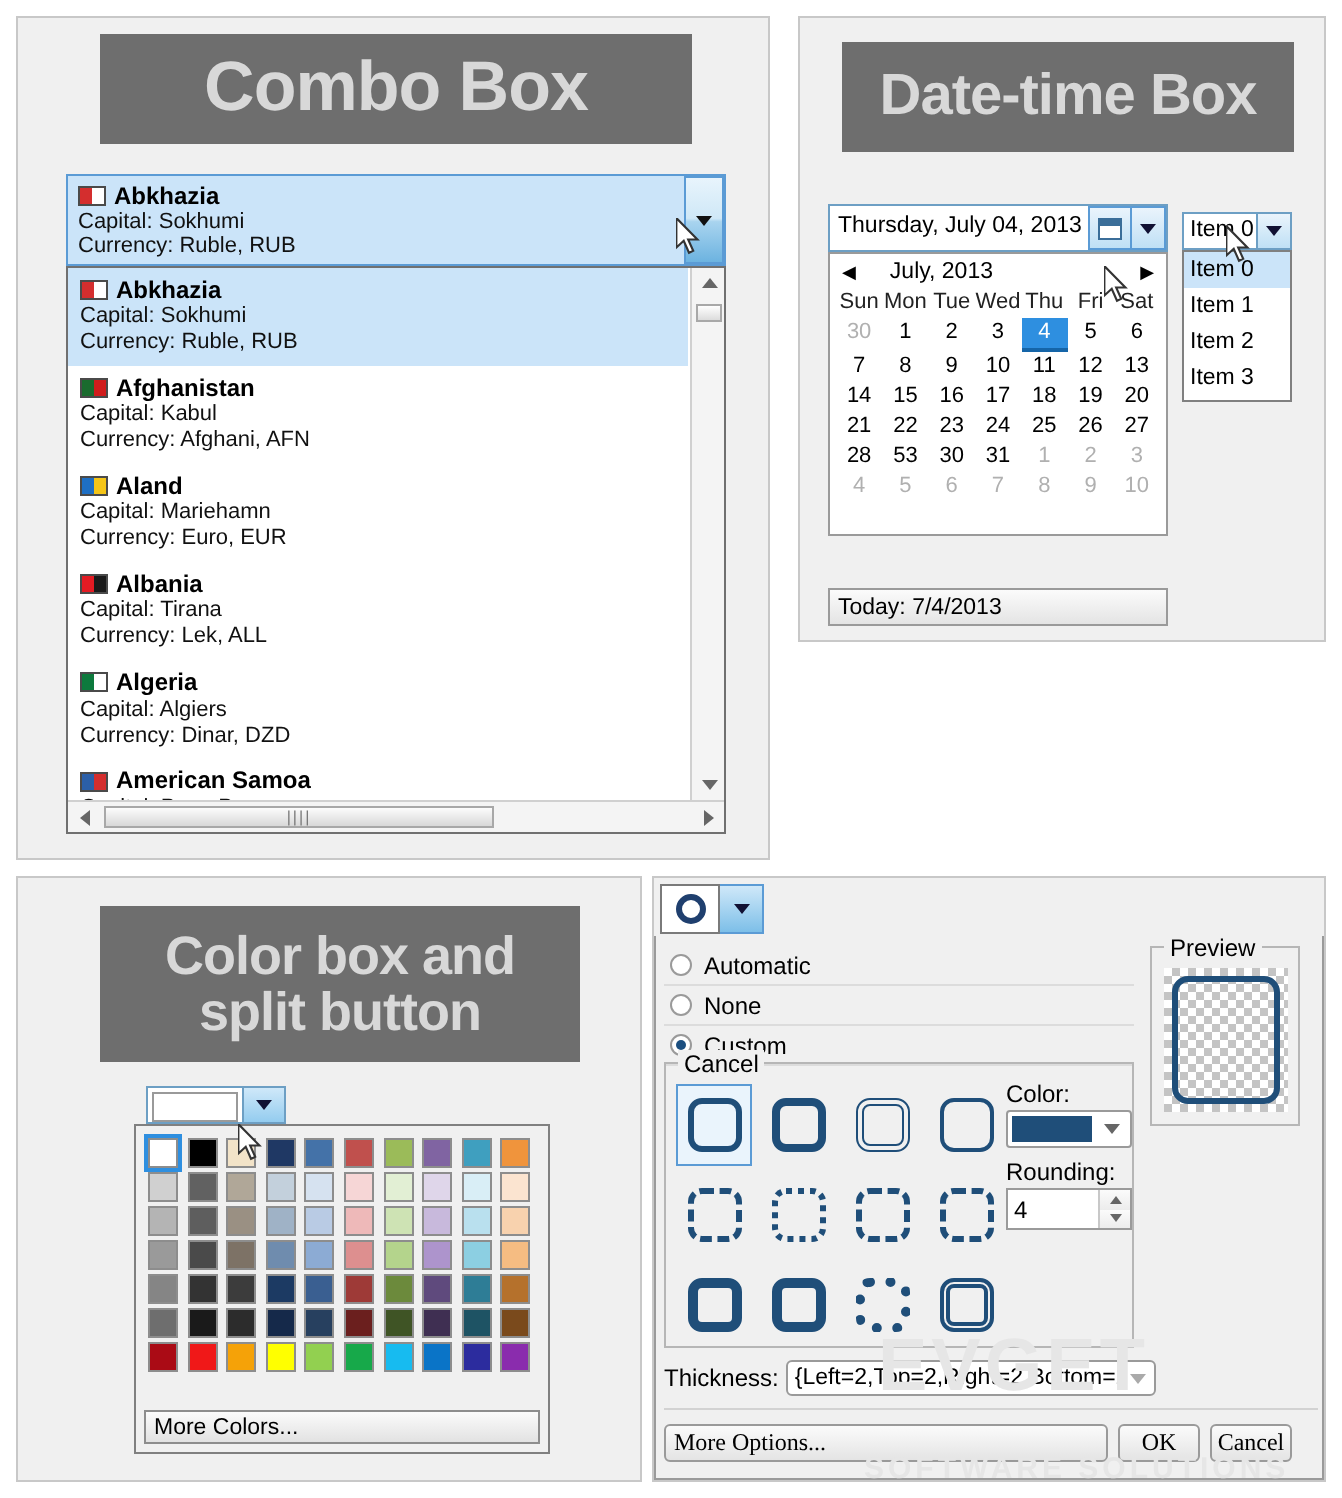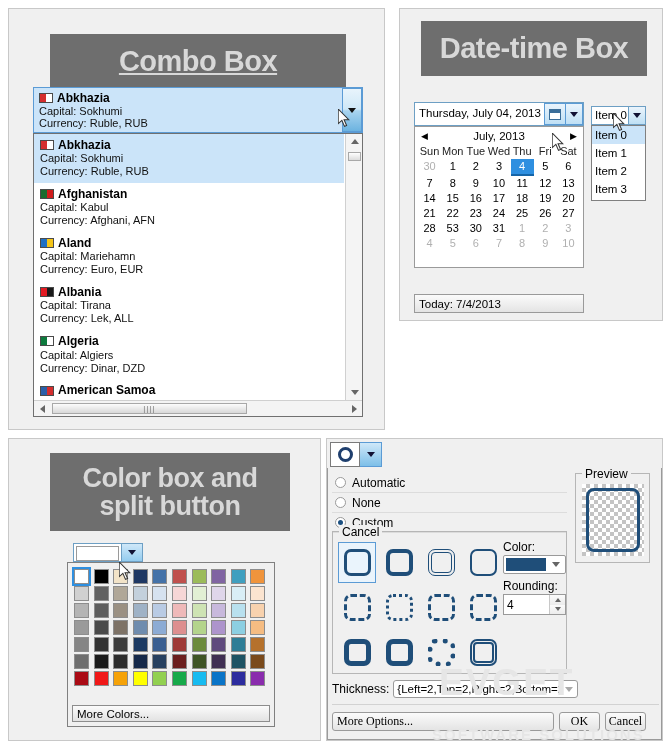--- a/index.html
+++ b/index.html
@@ -9,21 +9,21 @@
   }
   .panel{position:absolute;background:#f0f0f0;border:1px solid #c8c8c8;box-sizing:border-box;}
   .banner{
     background:#6e6e6e;color:#d8d8d8;font-weight:bold;text-align:center;
     font-family:"Liberation Sans", sans-serif;letter-spacing:-0.5px;
     display:flex;align-items:center;justify-content:center;line-height:1.05;
   }
 
   
   #p-combo{left:8px;top:8px;width:377px;height:422px;}
-  #combo-banner{position:absolute;left:41px;top:25px;width:296px;height:55px;font-size:29px;text-decoration:underline;}
+  #combo-banner{position:absolute;left:41px;top:8px;width:296px;height:55px;font-size:35px;}
 
   .cb-wrap{position:absolute;left:24px;top:78px;width:330px;height:330px;}
   .cb-field{
     position:relative;width:330px;height:46px;box-sizing:border-box;
     border:1px solid #5b9bd5;background:#cbe4f9;
   }
   .cb-field .inner{padding:3px 5px;}
   .cb-btn{
     position:absolute;right:0;top:0;width:20px;height:44px;
     background:linear-gradient(to bottom,#e8f4fc 0%,#cfe8f7 48%,#a9d4ef 52%,#6cb3e0 100%);
@@ -66,21 +66,21 @@
   .dt-box{position:absolute;left:14px;top:93px;width:170px;height:24px;background:#fff;border:1px solid #6d9fc4;box-sizing:border-box;}
   .dt-txt{padding:4px 4px 0 4px;font-size:11.5px;white-space:nowrap;}
   .dt-btns{position:absolute;right:0;top:0;height:22px;display:flex;}
   .dt-cal{width:22px;height:22px;background:linear-gradient(to bottom,#eaf4fc,#bfe0f5);border:1px solid #5b9bd5;box-sizing:border-box;display:flex;align-items:center;justify-content:center;}
   .cal-glyph{width:12px;height:11px;background:#fff;border:1px solid #3b6e99;box-sizing:border-box;position:relative;}
   .cal-glyph::before{content:"";position:absolute;left:0;right:0;top:0;height:3px;background:#3b6e99;}
   .dt-drop{width:17px;height:22px;background:linear-gradient(to bottom,#eaf4fc,#bfe0f5);border:1px solid #5b9bd5;border-left:none;box-sizing:border-box;display:flex;align-items:center;justify-content:center;}
 
   .cal{position:absolute;left:14px;top:117px;width:170px;height:142px;background:#fff;border:1px solid #9a9a9a;box-sizing:border-box;}
   .cal-hd{display:flex;align-items:center;justify-content:space-between;padding:3px 6px 2px 6px;font-size:11.5px;}
-  .cal-hd .mt{flex:1;text-align:center;}
+  .cal-hd .mt{flex:1;padding-left:17px;}
   .cal-grid{display:grid;grid-template-columns:repeat(7,1fr);padding:0 3px;}
   .cal-grid div{text-align:center;font-size:11px;line-height:15px;}
   .cal-grid .dow{color:#222;}
   .cal-grid .out{color:#b0b0b0;}
   .cal-grid .today{background:#2e8fe0;color:#fff;border-bottom:2px solid #1565a8;box-sizing:border-box;}
   .cal-foot{position:absolute;left:14px;top:285px;width:170px;height:19px;
     background:linear-gradient(to bottom,#fbfbfb,#e4e4e4);border:1px solid #9a9a9a;box-sizing:border-box;
     font-size:11.5px;padding:3px 0 0 4px;}
 
   .item-cb{position:absolute;left:191px;top:97px;width:55px;height:19px;background:#fff;border:1px solid #6d9fc4;box-sizing:border-box;display:flex;}

